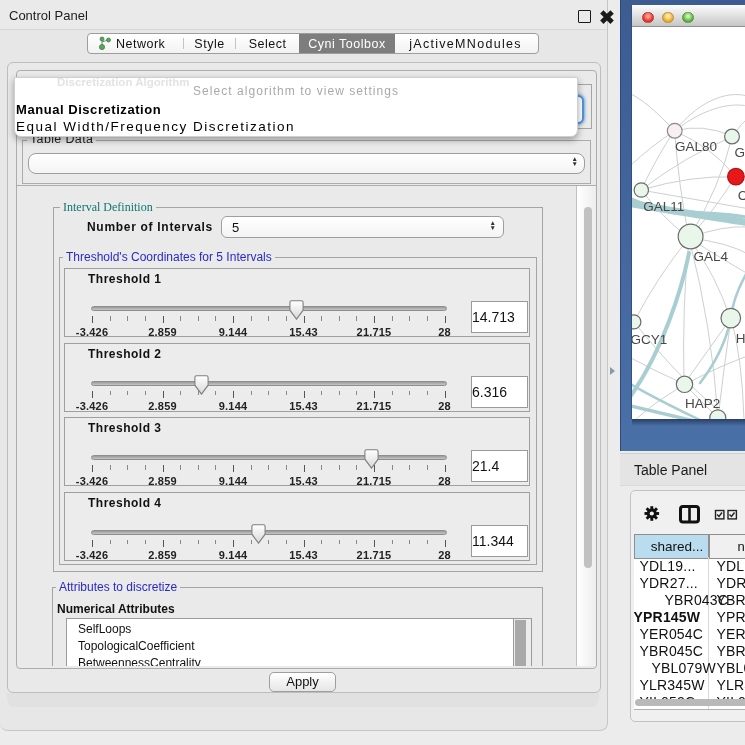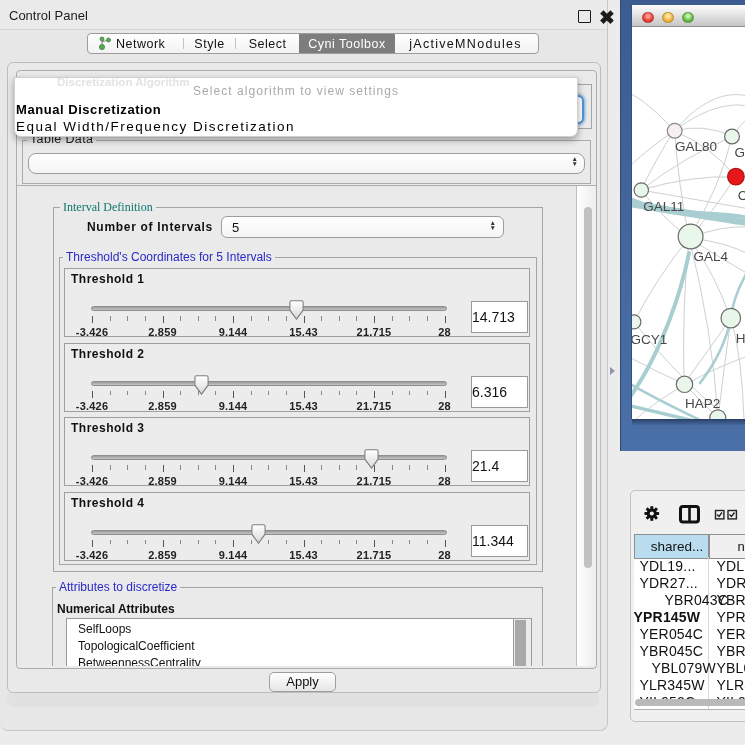--- a/index.html
+++ b/index.html
@@ -30,21 +30,21 @@
       border:1px solid #bdbdbd;border-radius:6px;}
   #bigbox{left:16px;top:70px;width:579px;height:597px;background:#eaeaea;
       border:1px solid #adadad;border-radius:4px;}
   .combo{background:#fff;border:1px solid #9e9e9e;border-radius:4px;
       font-size:13px;color:#111;}
   .combo .txt{position:absolute;left:10px;top:4px;}
   .updown{position:absolute;font-size:6.5px;color:#333;line-height:4.8px;letter-spacing:0;}
   .groupbox{border:1px solid #a4a4a4;}
   .grouptitle{position:absolute;font-size:12px;background:#eaeaea;padding:0 3px;}
   .tpanel{position:absolute;background:#ececec;border:1px solid #9f9f9f;}
-  .tptitle{position:absolute;left:6px;top:3px;font-weight:bold;font-size:12px;letter-spacing:0.5px;color:#111;}
+  .tptitle{position:absolute;left:23px;top:3px;font-weight:bold;font-size:12px;letter-spacing:0.5px;color:#111;}
   .track{position:absolute;height:3px;background:linear-gradient(#9a9a9a,#c6c6c6);
       border:1px solid #8e8e8e;border-radius:3px;}
   .thumb{position:absolute;width:15px;height:20px;}
   .tick{position:absolute;width:1px;background:#555;}
   .tlabel{position:absolute;font-size:11px;font-weight:bold;color:#222;letter-spacing:0.2px;
       transform:translateX(-50%);}
   .valbox{position:absolute;background:#fff;border:1px solid #9a9a9a;
       font-size:14px;color:#111;}
   
   #popup{left:14px;top:77px;width:562px;height:58px;
@@ -383,20 +383,23 @@
         <text x="53" y="381.4">HAP2</text>
       </g>
     </svg>
   </div>
 
   <div class="abs" style="left:632px;top:419px;width:113px;height:7px;background:linear-gradient(rgba(15,25,50,0.55),rgba(40,70,120,0));"></div>
   <div class="abs" style="left:631px;top:5px;width:1px;height:414px;background:#31517e;"></div>
 
   <div class="abs" style="left:610px;top:367px;width:0;height:0;border-top:4px solid transparent;border-bottom:4px solid transparent;border-left:5px solid #8a97ad;"></div>
 
+  <div id="tpstrip" class="abs">
+      <span>Table Panel</span>
+    </div>
   <div id="tablepanel" class="abs"></div>
 
   <svg class="abs" style="left:640px;top:502px;" width="105" height="22" viewBox="0 0 105 22">
     <g>
       <g fill="#111" transform="translate(11.8,11.5)">
         <circle r="5.1"></circle>
         <g>
           <rect x="-1.45" y="-7.3" width="2.9" height="3.4"></rect>
           <rect x="-1.45" y="3.9" width="2.9" height="3.4"></rect>
           <rect x="-7.3" y="-1.45" width="3.4" height="2.9"></rect>

